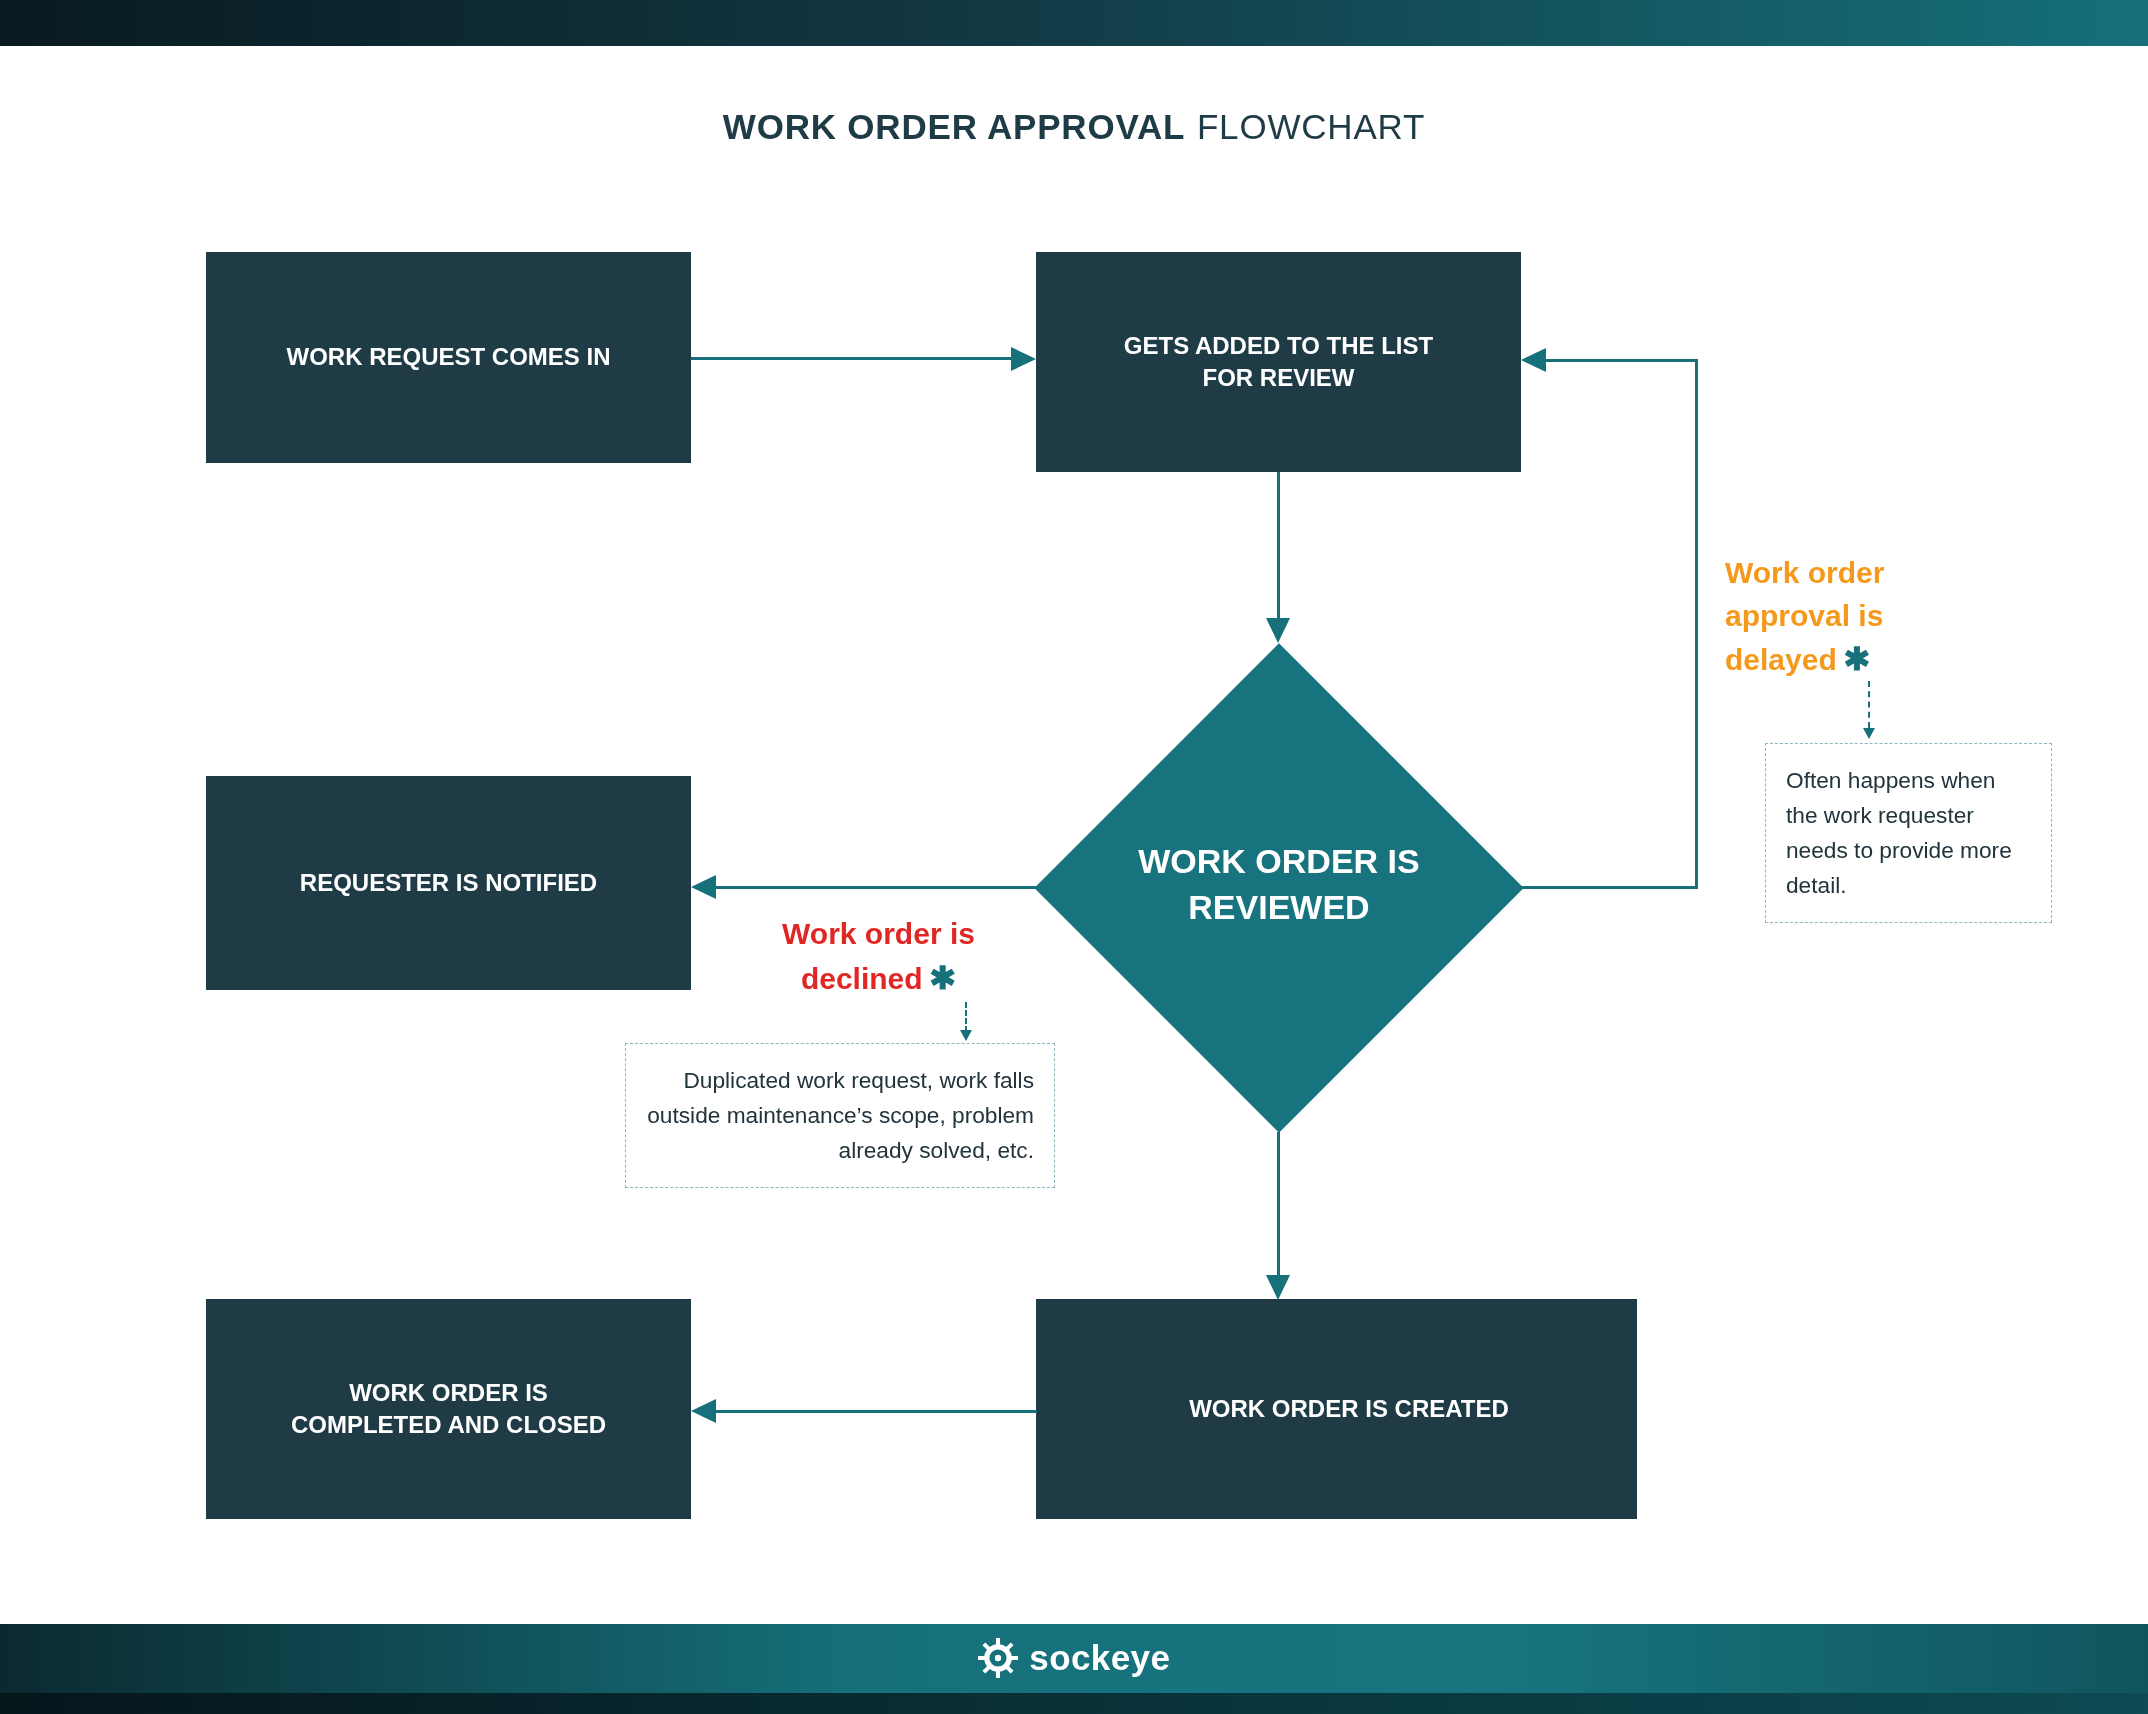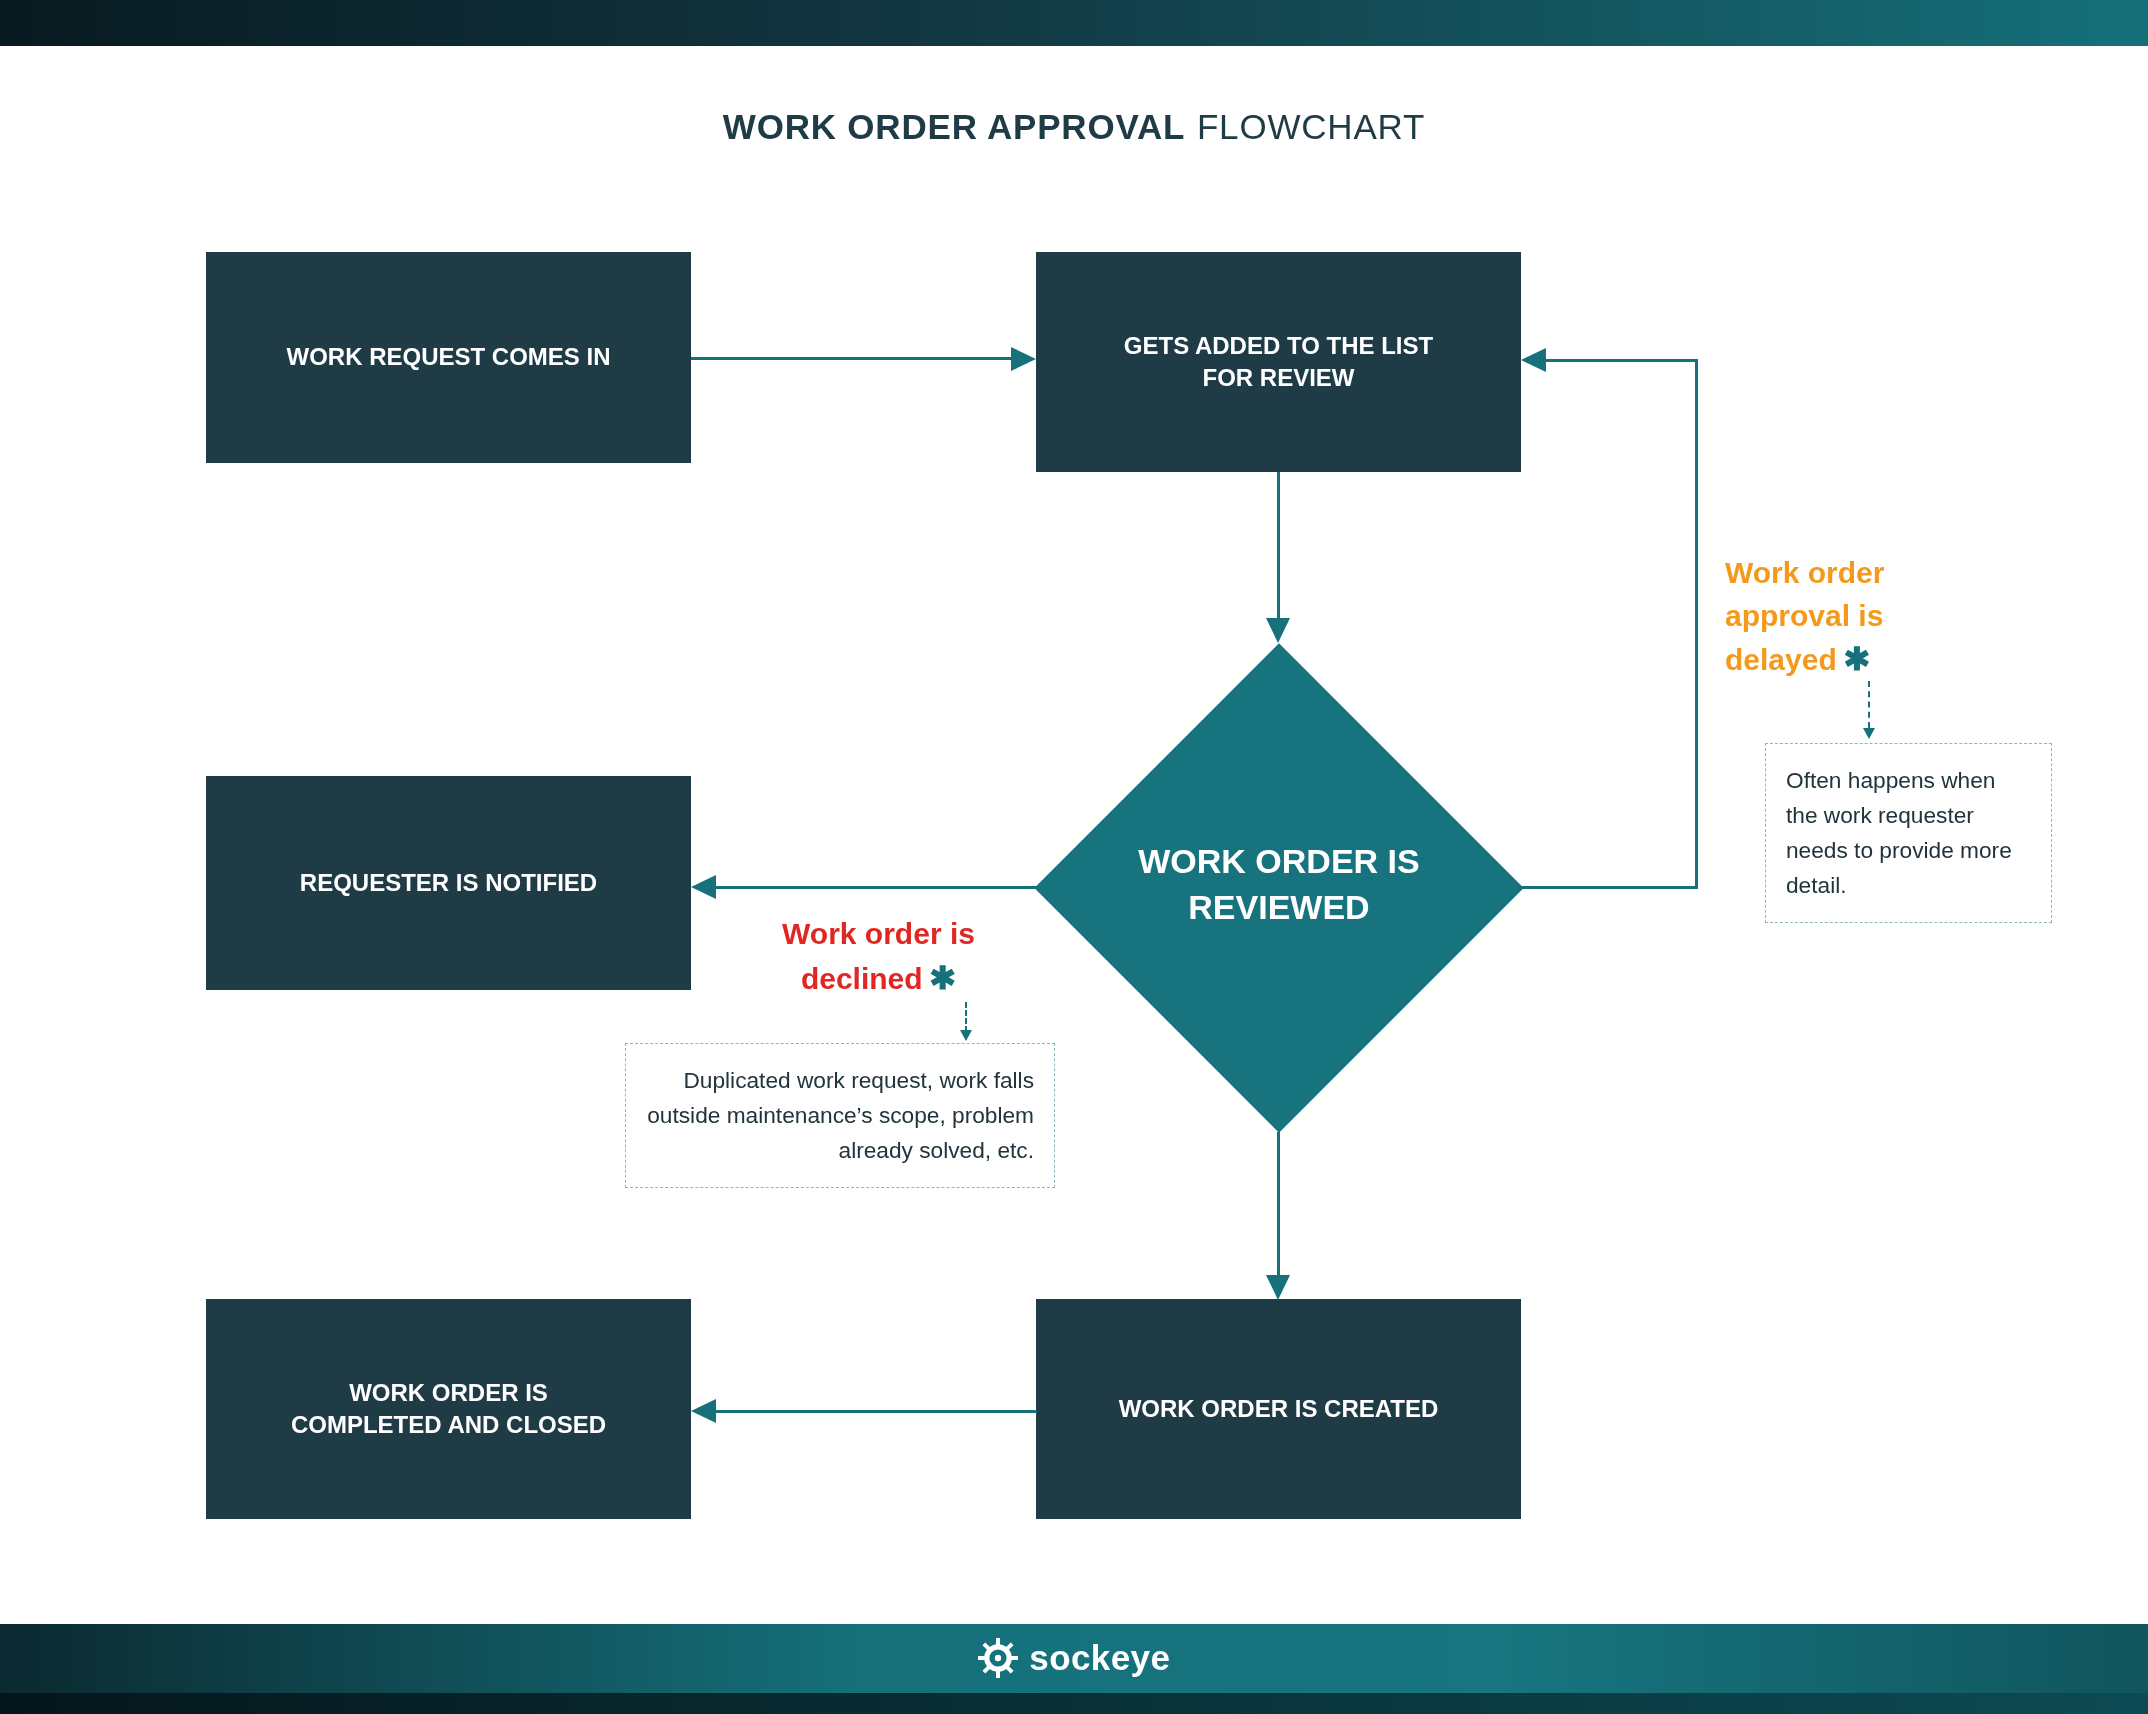--- a/index.html
+++ b/index.html
@@ -22,21 +22,21 @@
 
   
   .node{position:absolute;background:#1f3b46;color:#ffffff;display:flex;
     align-items:center;justify-content:center;text-align:center;
     font-weight:700;font-size:24px;line-height:1.35;}
   .node .node-label{max-width:352px;}
   .n-request{left:206px;top:252px;width:485px;height:211px;}
   .n-list{left:1036px;top:252px;width:485px;height:220px;text-align:center;}
   .n-notified{left:206px;top:776px;width:485px;height:214px;}
   .n-completed{left:206px;top:1299px;width:485px;height:220px;}
-  .n-created{left:1036px;top:1299px;width:485px;height:220px;}
+  .n-created{left:1036px;top:1299px;width:576px;height:220px;padding-left:25px;}
 
   
   .diamond{position:absolute;left:1106px;top:715px;width:346px;height:346px;
     background:#17737e;transform:rotate(45deg);}
   .diamond-label{position:absolute;left:1111px;top:839px;width:336px;
     text-align:center;color:#ffffff;font-weight:700;font-size:34px;line-height:1.35;}
 
   
   .line{position:absolute;background:#16717b;}
   .h-line{height:3.4px;}

